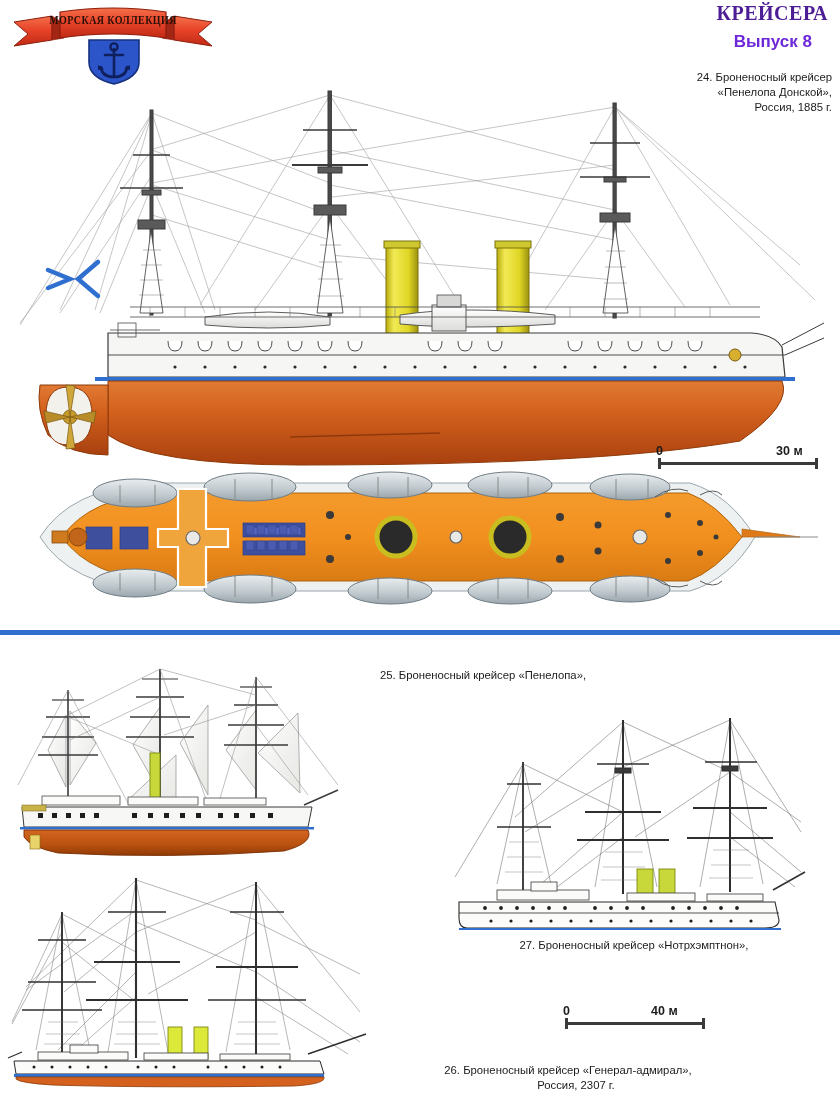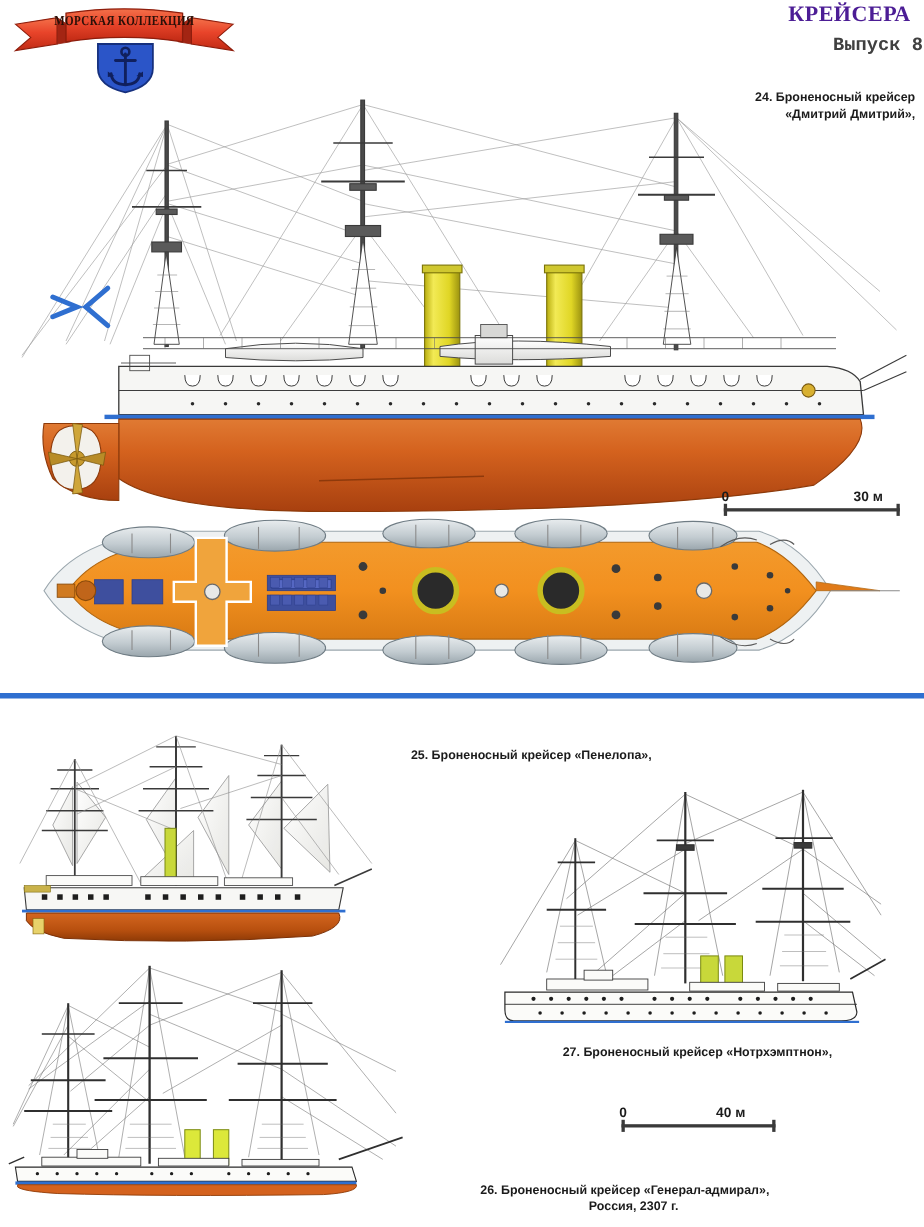--- a/index.html
+++ b/index.html
@@ -13,27 +13,27 @@
   .ribbon-wrap{position:absolute;left:0;top:2px;width:210px;height:46px;}
   .ribbon-text{position:absolute;left:0;top:12px;width:210px;text-align:center;
       font-family:"Liberation Serif","DejaVu Serif",serif;font-weight:bold;
       font-size:10px;letter-spacing:.4px;color:#2a1008;z-index:5;
       transform:scaleY(1.25);}
   .shield{position:absolute;left:78px;top:36px;width:56px;height:48px;z-index:4;}
 
   .title{position:absolute;right:12px;top:3px;text-align:right;
       font-family:"Liberation Serif","DejaVu Serif",serif;font-weight:bold;
       font-size:20px;letter-spacing:.5px;color:#4c1d95;line-height:1;}
-  .subtitle{position:absolute;right:1px;top:33px;text-align:right;
-      font-family:Liberation Mono, monospace;font-weight:bold;
-      font-size:17px;color:#404040;line-height:1;}
+  .subtitle{position:absolute;right:28px;top:33px;text-align:right;
+      font-family:Liberation Sans, sans-serif;font-weight:bold;
+      font-size:17px;color:#6d28d9;line-height:1;}
 
   
-  .cap{position:absolute;font-size:11.3px;font-weight:bold;color:#1b1b1b;
-      line-height:1.33;margin-top:12px;}
+  .cap{position:absolute;font-size:11.3px;font-weight:normal;color:#1b1b1b;
+      line-height:1.33;}
   .cap.r{text-align:right;}
   .cap.l{text-align:center;}
 
   
   .scalebar{position:absolute;}
   .scalebar .bar{position:absolute;left:0;top:14px;height:3px;background:#3a3a3a;width:100%;}
   .scalebar .tick{position:absolute;top:10px;width:2.5px;height:11px;background:#3a3a3a;}
   .scalebar .lbl{position:absolute;top:-4px;font-size:12.5px;font-weight:bold;color:#1b1b1b;}
 
   .divider{position:absolute;left:0;width:840px;height:5px;background:#2f6fd0;}
@@ -84,21 +84,22 @@
         <path d="M44,27 L38,31 L44,32 Z" fill="#10205e"></path>
       </svg>
     </div>
   </div>
 
   <div class="title">КРЕЙСЕРА</div>
   <div class="subtitle">Выпуск 8</div>
 
   <div class="cap r" style="right:8px;top:70px;width:300px;">
     <div>24. Броненосный крейсер</div>
-    <div>«Дмитрий Дмитрий»,</div>
+    <div>«Пенелопа Донской»,</div>
+    <div>Россия, 1885 г.</div>
   </div>
 
   <div class="ship" style="left:0px;top:55px;">
     <svg width="830" height="420" viewBox="0 0 830 420">
       <defs>
         <linearGradient id="hullG" x1="0" y1="0" x2="0" y2="1">
           <stop offset="0%" stop-color="#e07a33"></stop>
           <stop offset="35%" stop-color="#d4621e"></stop>
           <stop offset="100%" stop-color="#a8400f"></stop>
         </linearGradient>

